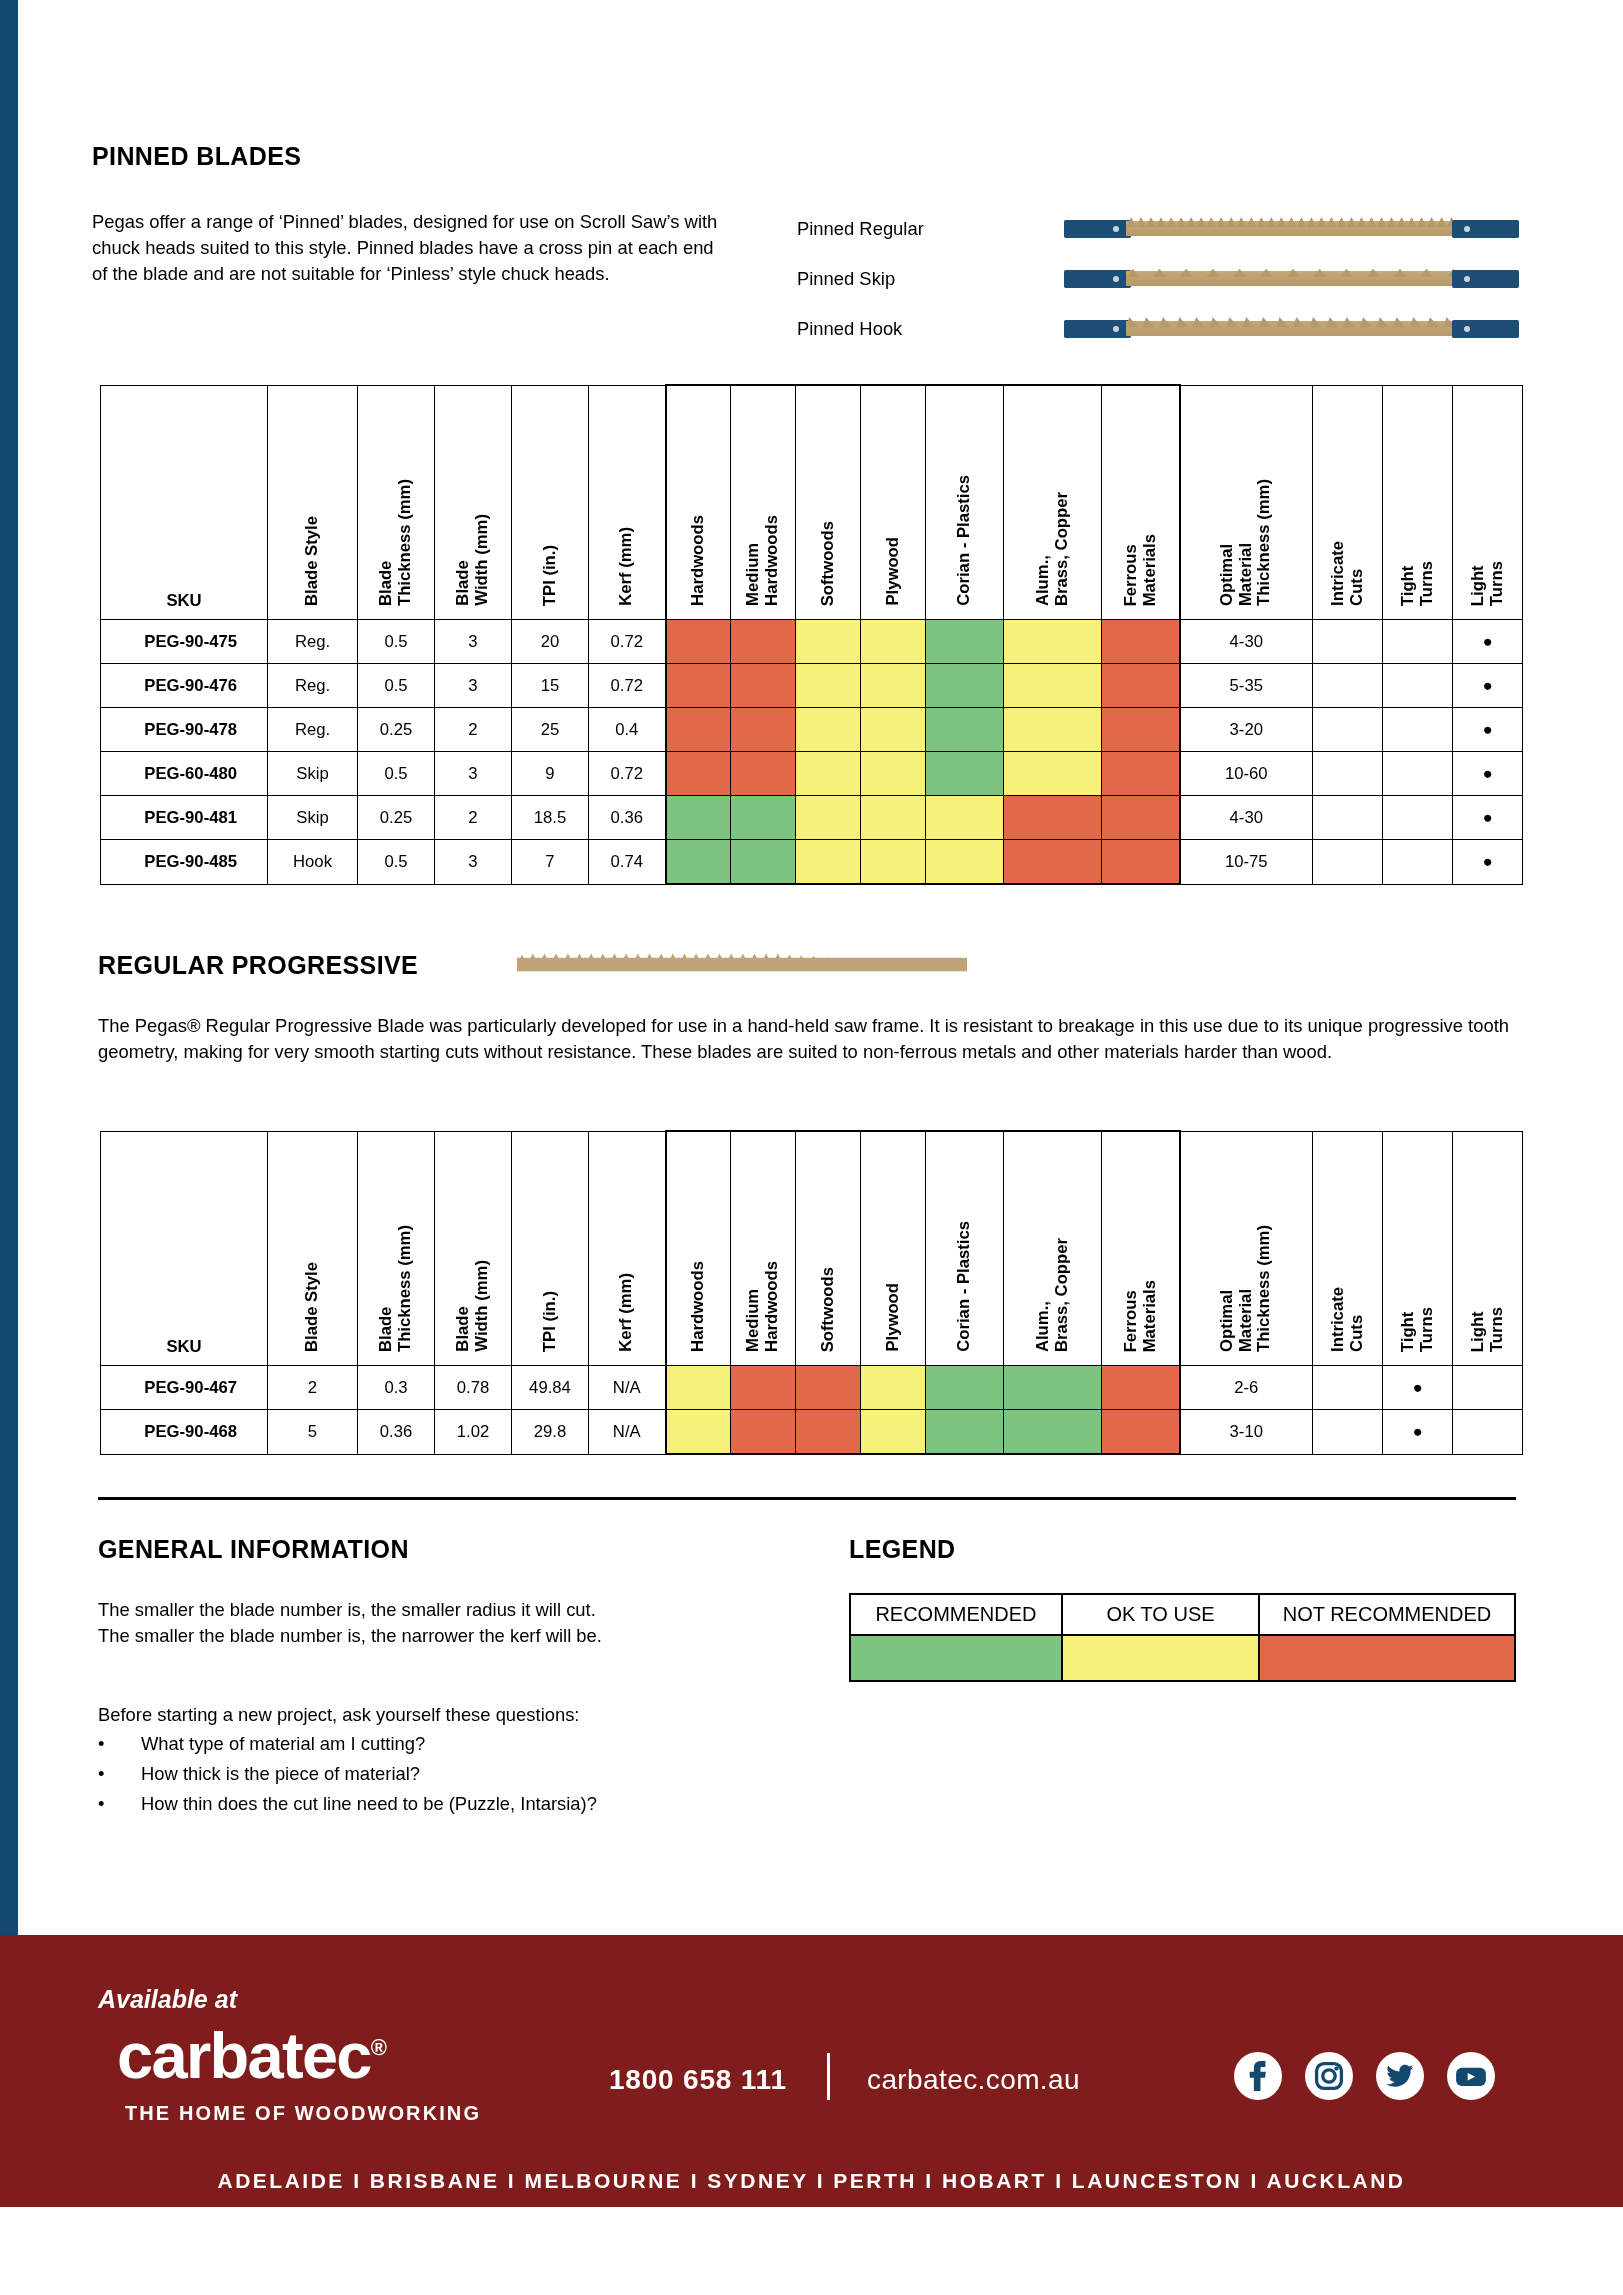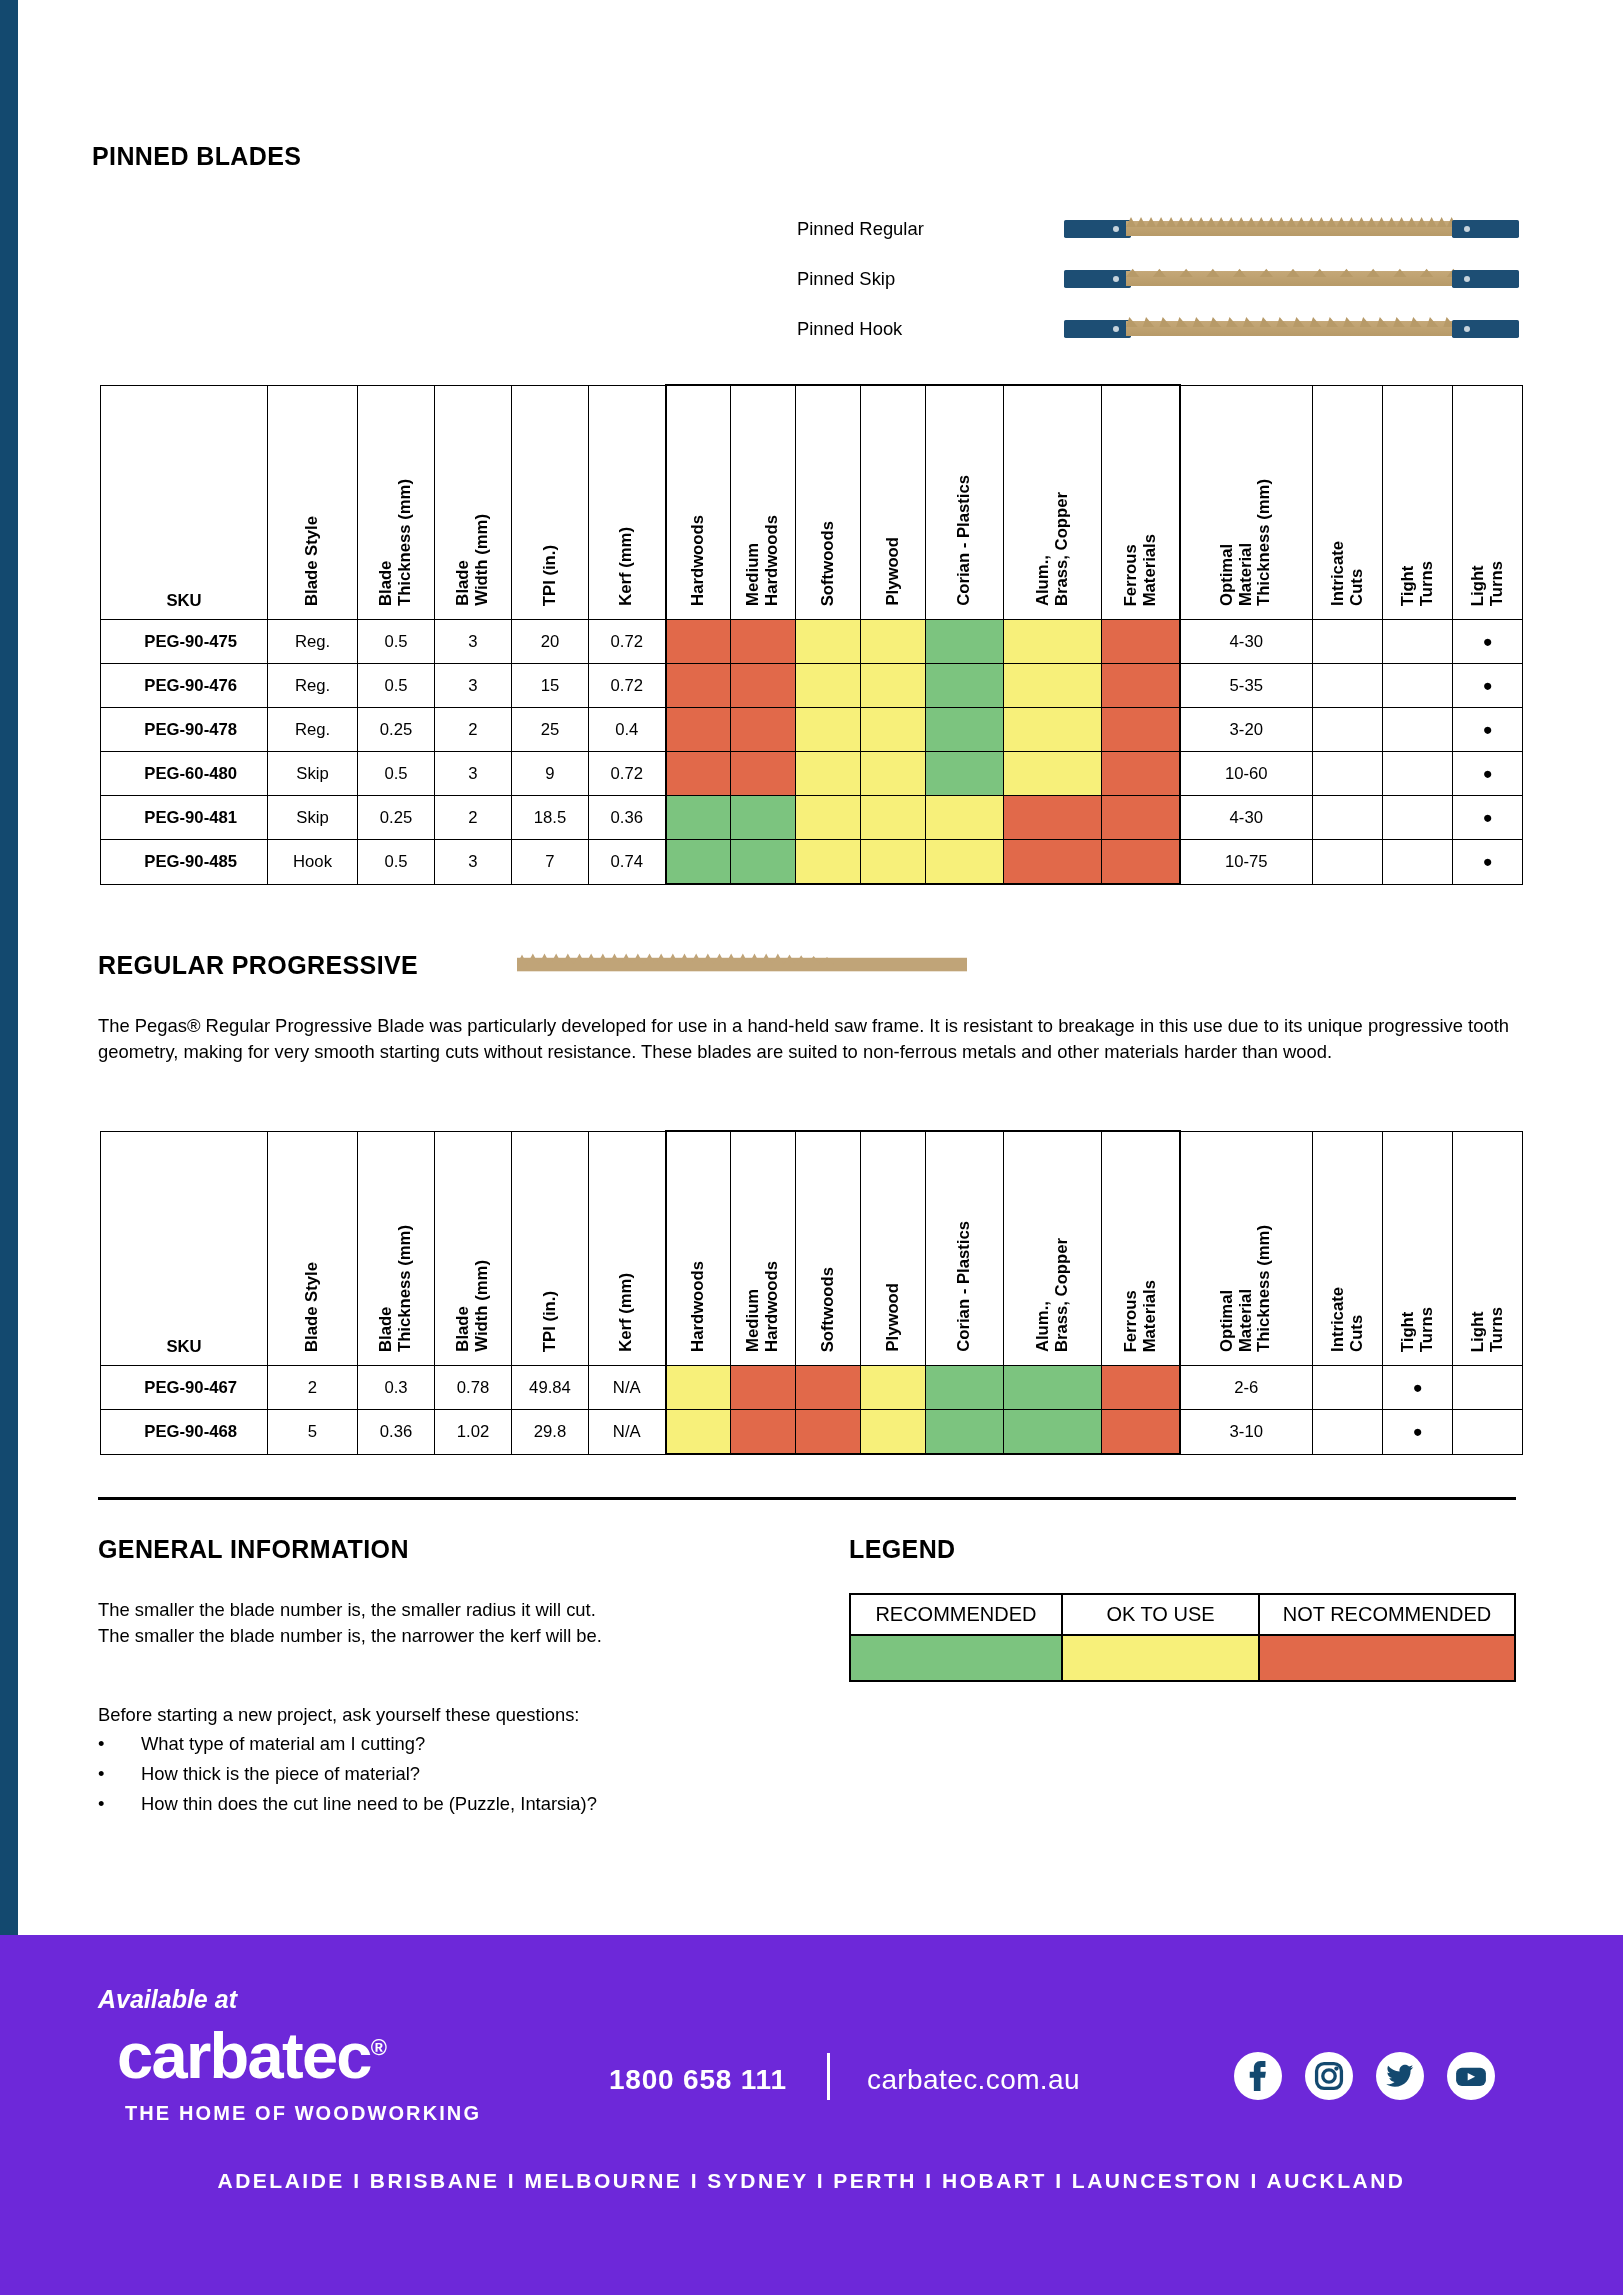--- a/index.html
+++ b/index.html
@@ -168,22 +168,22 @@
     border: 2.1px solid #000;
     text-align: center;
     font-size: 20px;
     height: 37px;
   }
   table.legend tr.swatch td { height: 42px; }
   
   .footer {
     position: absolute;
     left: 0; top: 1935px;
-    width: 1623px; height: 360px;
-    background: #6d28d9;
+    width: 1623px; height: 272px;
+    background: #7f1d1d;
     color: #fff;
   }
   #avail {
     position: absolute;
     left: 98px; top: 50px;
     font-size: 25px;
     font-style: italic;
     font-weight: bold;
   }
   #brand {
@@ -242,20 +242,21 @@
   }
 </style>
 </head>
 <body>
 
 <div class="page">
 
   <div class="spine"></div>
 
   <div class="sect-title" id="pinned-head">PINNED BLADES</div>
+  <div class="body-text" id="pinned-para">Pegas offer a range of ‘Pinned’ blades, designed for use on Scroll Saw’s with chuck heads suited to this style. Pinned blades have a cross pin at each end of the blade and are not suitable for ‘Pinless’ style chuck heads.</div>
 
   <div id="pinned-legend">
     <div class="blade-row">
       <div class="blade-label">Pinned Regular</div>
       <div class="blade-art">
         <div class="blade-end" style="left:0">
             <div class="pinhole"></div>
           </div>
         <div class="blade-mid"></div>
         <svg class="teeth" viewBox="0 0 400 12" preserveAspectRatio="none">

